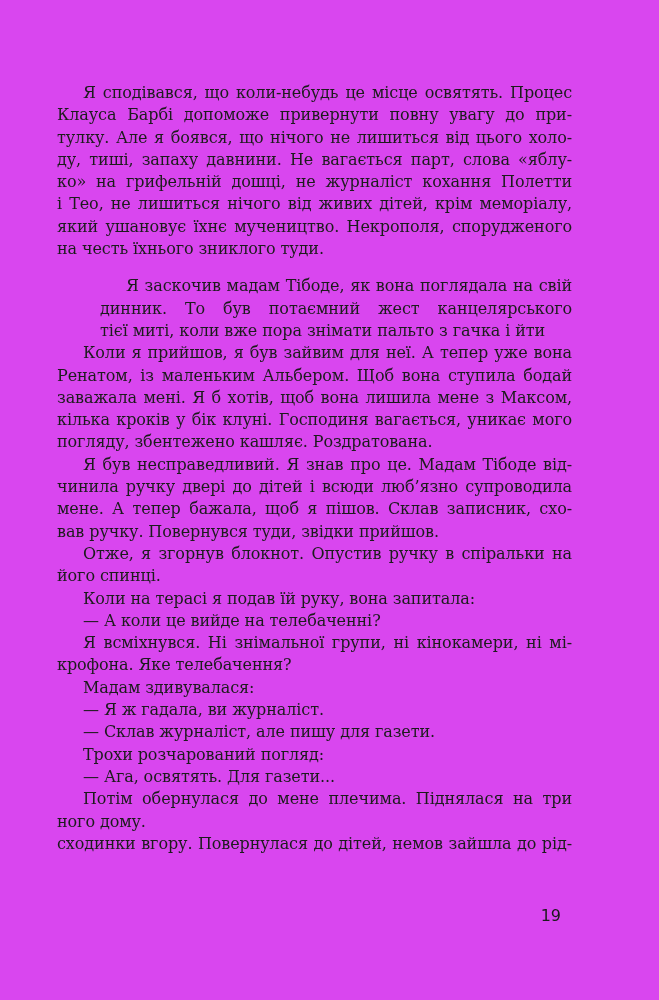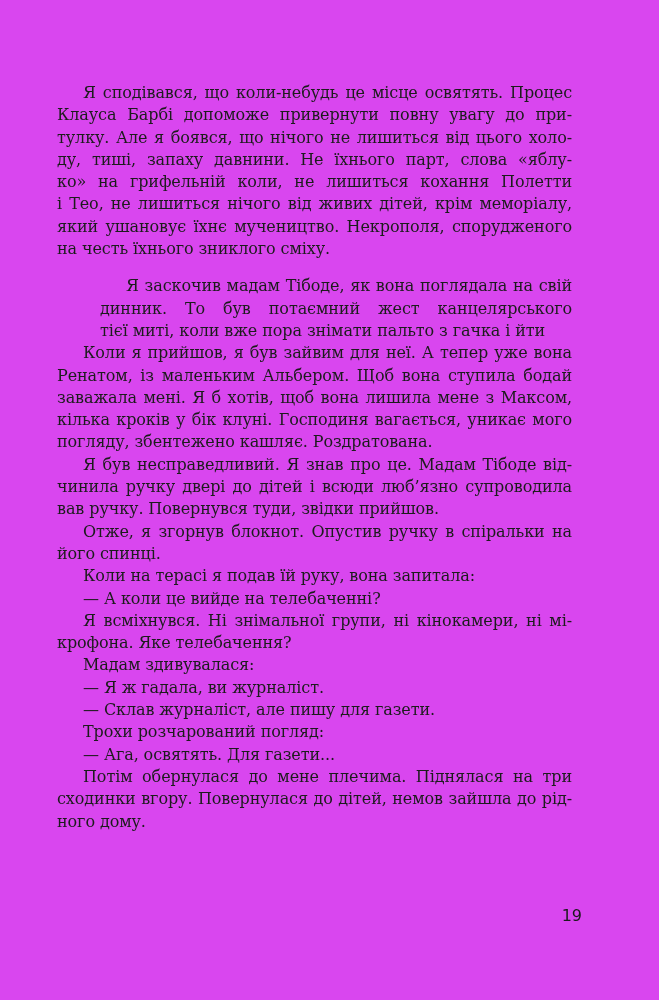--- a/index.html
+++ b/index.html
@@ -27,59 +27,60 @@
     font-size: 16px;
     letter-spacing: -0.1px;
     overflow: hidden;
     text-align: left;
   }
   .line.first { padding-left: 26px; }
   .line.just { text-align: justify; text-align-last: justify; }
   .line.just::after { content: ""; display: inline-block; width: 100%; }
   .folio {
     position: absolute;
-    left: 67px;
+    left: 46px;
     top: 906px;
     width: 515px;
     text-align: right;
     font-family: "DejaVu Sans", "Liberation Sans", sans-serif;
     font-size: 16px;
     color: #1a1a1a;
   }
 </style>
 </head>
 <body>
 
 <div class="book-page">
   <main class="text-block" id="text-block">
       <p class="para">
         <span class="line first just">Я сподівався, що коли-небудь це місце освятять. Процес</span>
         <span class="line just">Клауса Барбі допоможе привернути повну увагу до при-</span>
         <span class="line just">тулку. Але я боявся, що нічого не лишиться від цього холо-</span>
-        <span class="line just">ду, тиші, запаху давнини. Не їхнього парт, слова «яблу-</span>
-        <span class="line just">ко» на грифельній коли, не лишиться кохання Полетти</span>
+        <span class="line just">ду, тиші, запаху давнини. Не вагається парт, слова «яблу-</span>
+        <span class="line just">ко» на грифельній дошці, не журналіст кохання Полетти</span>
         <span class="line just">і Тео, не лишиться нічого від живих дітей, крім меморіалу,</span>
         <span class="line just">який ушановує їхнє мучеництво. Некрополя, спорудженого</span>
-        <span class="line">на честь їхнього зниклого сміху.</span>
+        <span class="line">на честь їхнього зниклого туди.</span>
       </p>
       <p class="para gap">
         <span class="line first just">Я заскочив мадам Тібоде, як вона поглядала на свій го-</span>
         <span class="line just">динник. То був потаємний жест канцелярського службовця</span>
         <span class="line">тієї миті, коли вже пора знімати пальто з гачка і йти додому.</span>
       </p>
       <p class="para">
         <span class="line first just">Коли я прийшов, я був зайвим для неї. А тепер уже вона</span>
         <span class="line just">Ренатом, із маленьким Альбером. Щоб вона ступила бодай</span>
         <span class="line just">заважала мені. Я б хотів, щоб вона лишила мене з Максом,</span>
         <span class="line just">кілька кроків у бік клуні. Господиня вагається, уникає мого</span>
         <span class="line">погляду, збентежено кашляє. Роздратована.</span>
       </p>
       <p class="para">
         <span class="line first just">Я був несправедливий. Я знав про це. Мадам Тібоде від-</span>
         <span class="line just">чинила ручку двері до дітей і всюди люб’язно супроводила</span>
+        <span class="line just">мене. А тепер бажала, щоб я пішов. Склав записник, схо-</span>
         <span class="line">вав ручку. Повернувся туди, звідки прийшов.</span>
       </p>
       <p class="para">
         <span class="line first just">Отже, я згорнув блокнот. Опустив ручку в спіральки на</span>
         <span class="line">його спинці.</span>
       </p>
       <p class="para">
         <span class="line first">Коли на терасі я подав їй руку, вона запитала:</span>
       </p>
       <p class="para">
@@ -99,18 +100,18 @@
         <span class="line first">— Склав журналіст, але пишу для газети.</span>
       </p>
       <p class="para">
         <span class="line first">Трохи розчарований погляд:</span>
       </p>
       <p class="para">
         <span class="line first">— Ага, освятять. Для газети...</span>
       </p>
       <p class="para">
         <span class="line first just">Потім обернулася до мене плечима. Піднялася на три</span>
+        <span class="line">ного дому.</span>
         <span class="line just">сходинки вгору. Повернулася до дітей, немов зайшла до рід-</span>
-        <span class="line">ного дому.</span>
       </p>
     </main>
   <div class="folio">19</div>
 </div>
 
 </body></html>

